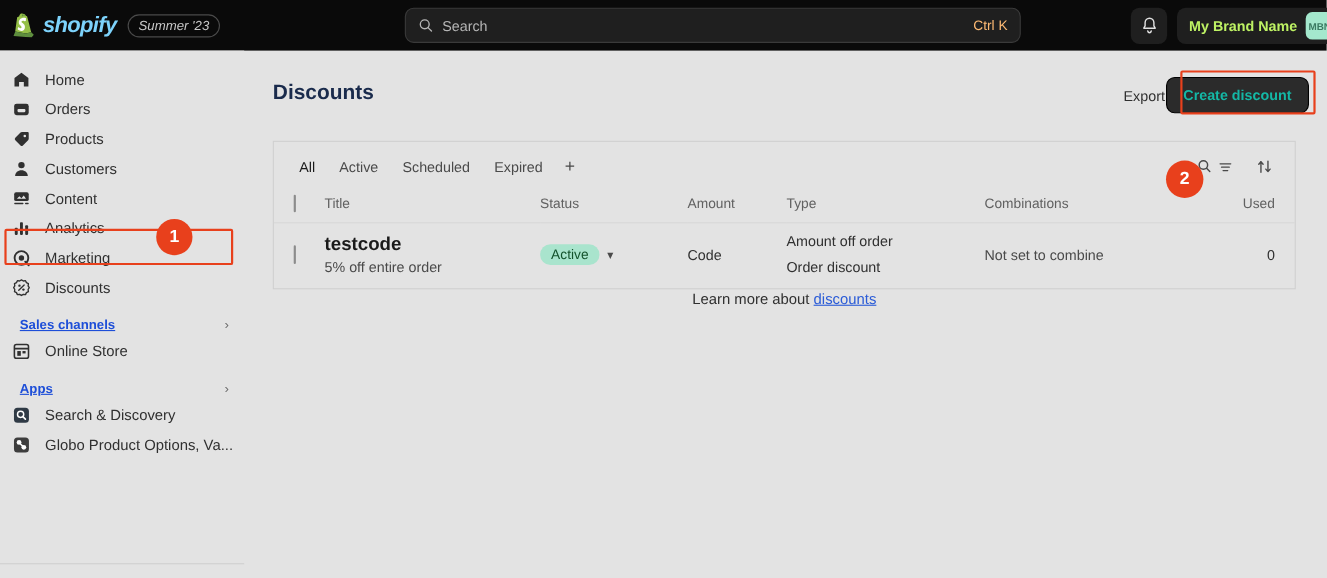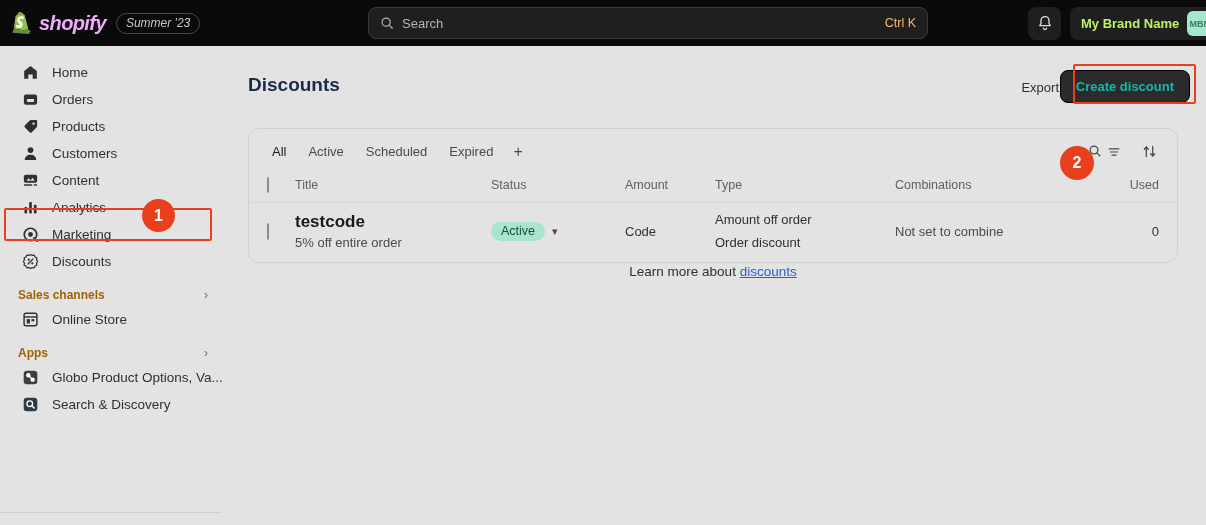--- a/index.html
+++ b/index.html
@@ -13,21 +13,21 @@
   
   .topbar {
     position: absolute; top: 0; left: 0;
     width: 1206px; height: 46px;
     background: #0a0a0a;
     display: flex; align-items: center;
   }
   .logo-wrap { display: flex; align-items: center; gap: 7px; margin-left: 11px; }
   .logo-bag { width: 21px; height: 22px; display: block; }
   .logo-text {
-    color: #f0abfc; font-size: 20px; font-weight: bold;
+    color: #7dd3fc; font-size: 20px; font-weight: bold;
     font-style: italic; letter-spacing: -0.6px;
   }
   .season-badge {
     margin-left: 10px;
     border: 1px solid #4a4a4a; border-radius: 11px;
     padding: 2px 9px 3px;
     color: #c8c8c8; font-size: 12px; font-style: italic;
     white-space: nowrap;
   }
   .search-box {
@@ -59,30 +59,30 @@
 
   
   .sidebar {
     position: absolute; left: 0; top: 46px;
     width: 222px; height: 479px;
     background: #e3e3e3;
     padding-top: 13px;
   }
   .nav-item {
     display: flex; align-items: center; gap: 13px;
-    height: 27px; margin: 0 12px; padding-left: 10px;
+    height: 27px; margin: 0 1px; padding-left: 10px;
     border-radius: 7px;
   }
   .nav-item .ico { width: 17px; height: 17px; flex: 0 0 17px; display: block; }
   .nav-item .lbl { font-size: 13.5px; color: #303030; white-space: nowrap; }
   .nav-group {
     display: flex; align-items: center; justify-content: space-between;
     margin: 13px 14px 4px 18px;
   }
-  .nav-group .lbl { font-size: 12px; color: #a16207; font-weight: bold; }
+  .nav-group .lbl { font-size: 12px; color: #1d4ed8; font-weight: bold; text-decoration: underline; }
   .nav-group .chev { color: #6b6b6b; font-size: 12px; }
   .highlight-1 {
     position: absolute; left: 4px; top: 208px;
     width: 208px; height: 33px;
     border: 2px solid #e8401c; border-radius: 2px;
     pointer-events: none;
   }
   .badge-1 {
     position: absolute; left: 142px; top: 199px;
     width: 33px; height: 33px; border-radius: 50%;
@@ -120,21 +120,21 @@
     background: #e8401c; color: #fff;
     font-size: 16px; font-weight: bold;
     display: flex; align-items: center; justify-content: center;
     z-index: 5;
   }
 
   
   .card {
     position: absolute; left: 26px; top: 82px;
     width: 930px;
-    border: 1px solid #d0d0d0; border-radius: 11px;
+    border: 1px solid #d0d0d0; border-radius: 0;
     background: transparent;
   }
   .tabs-row { display: flex; align-items: center; height: 45px; padding: 0 12px; }
   .tab {
     font-size: 13px; color: #4a4a4a;
     padding: 5px 11px; border-radius: 7px; white-space: nowrap;
   }
   .tab.active { color: #1a1a1a; font-weight: normal; }
   .tab-add { font-size: 16px; color: #4a4a4a; padding: 2px 9px; }
   .tab-tools { margin-left: auto; display: flex; align-items: center; gap: 5px; }
@@ -309,35 +309,35 @@
     <span class="lbl">Online Store</span>
   </div>
 
   <div class="nav-group">
     <span class="lbl">Apps</span>
     <span class="chev">›</span>
   </div>
 
   <div class="nav-item">
     <svg class="ico" viewBox="0 0 18 18">
+      <rect x="1.8" y="1.8" width="14.4" height="14.4" rx="3.4" fill="#2f3a45"></rect>
+      <circle cx="8.2" cy="8.1" r="3" fill="none" stroke="#ffffff" stroke-width="1.4"></circle>
+      <line x1="10.4" y1="10.3" x2="12.8" y2="12.7" stroke="#ffffff" stroke-width="1.6" stroke-linecap="round"></line>
+    </svg>
+    <span class="lbl">Search &amp; Discovery</span>
+  </div>
+
+  <div class="nav-item">
+    <svg class="ico" viewBox="0 0 18 18">
       <rect x="1.8" y="1.8" width="14.4" height="14.4" rx="3.4" fill="#3d3d3d"></rect>
       <circle cx="6.7" cy="6.6" r="2.3" fill="#ffffff"></circle>
       <circle cx="11.3" cy="11.3" r="2.3" fill="#ffffff"></circle>
       <path d="M8.3 8.3 9.9 9.9" stroke="#ffffff" stroke-width="1.5" stroke-linecap="round"></path>
     </svg>
     <span class="lbl">Globo Product Options, Va...</span>
-  </div>
-
-  <div class="nav-item">
-    <svg class="ico" viewBox="0 0 18 18">
-      <rect x="1.8" y="1.8" width="14.4" height="14.4" rx="3.4" fill="#2f3a45"></rect>
-      <circle cx="8.2" cy="8.1" r="3" fill="none" stroke="#ffffff" stroke-width="1.4"></circle>
-      <line x1="10.4" y1="10.3" x2="12.8" y2="12.7" stroke="#ffffff" stroke-width="1.6" stroke-linecap="round"></line>
-    </svg>
-    <span class="lbl">Search &amp; Discovery</span>
   </div>
 
   <div class="bottom-rule"></div>
 </div>
 
 <div class="highlight-1"></div>
 <div class="badge-1">1</div>
 
 <div class="main">
 

